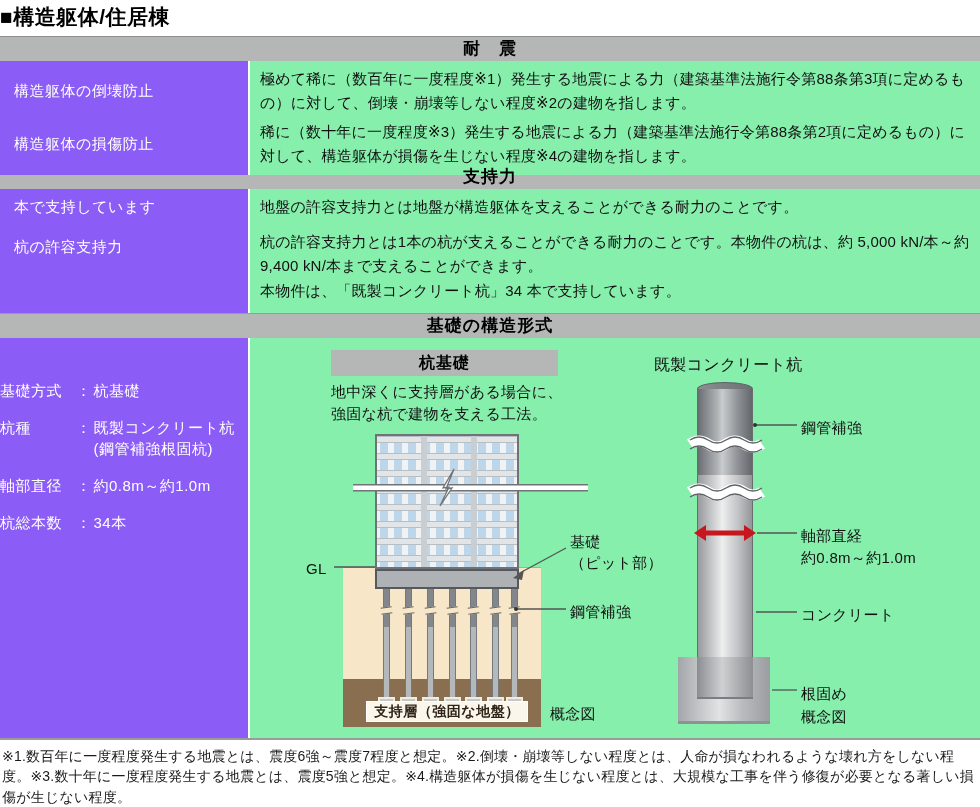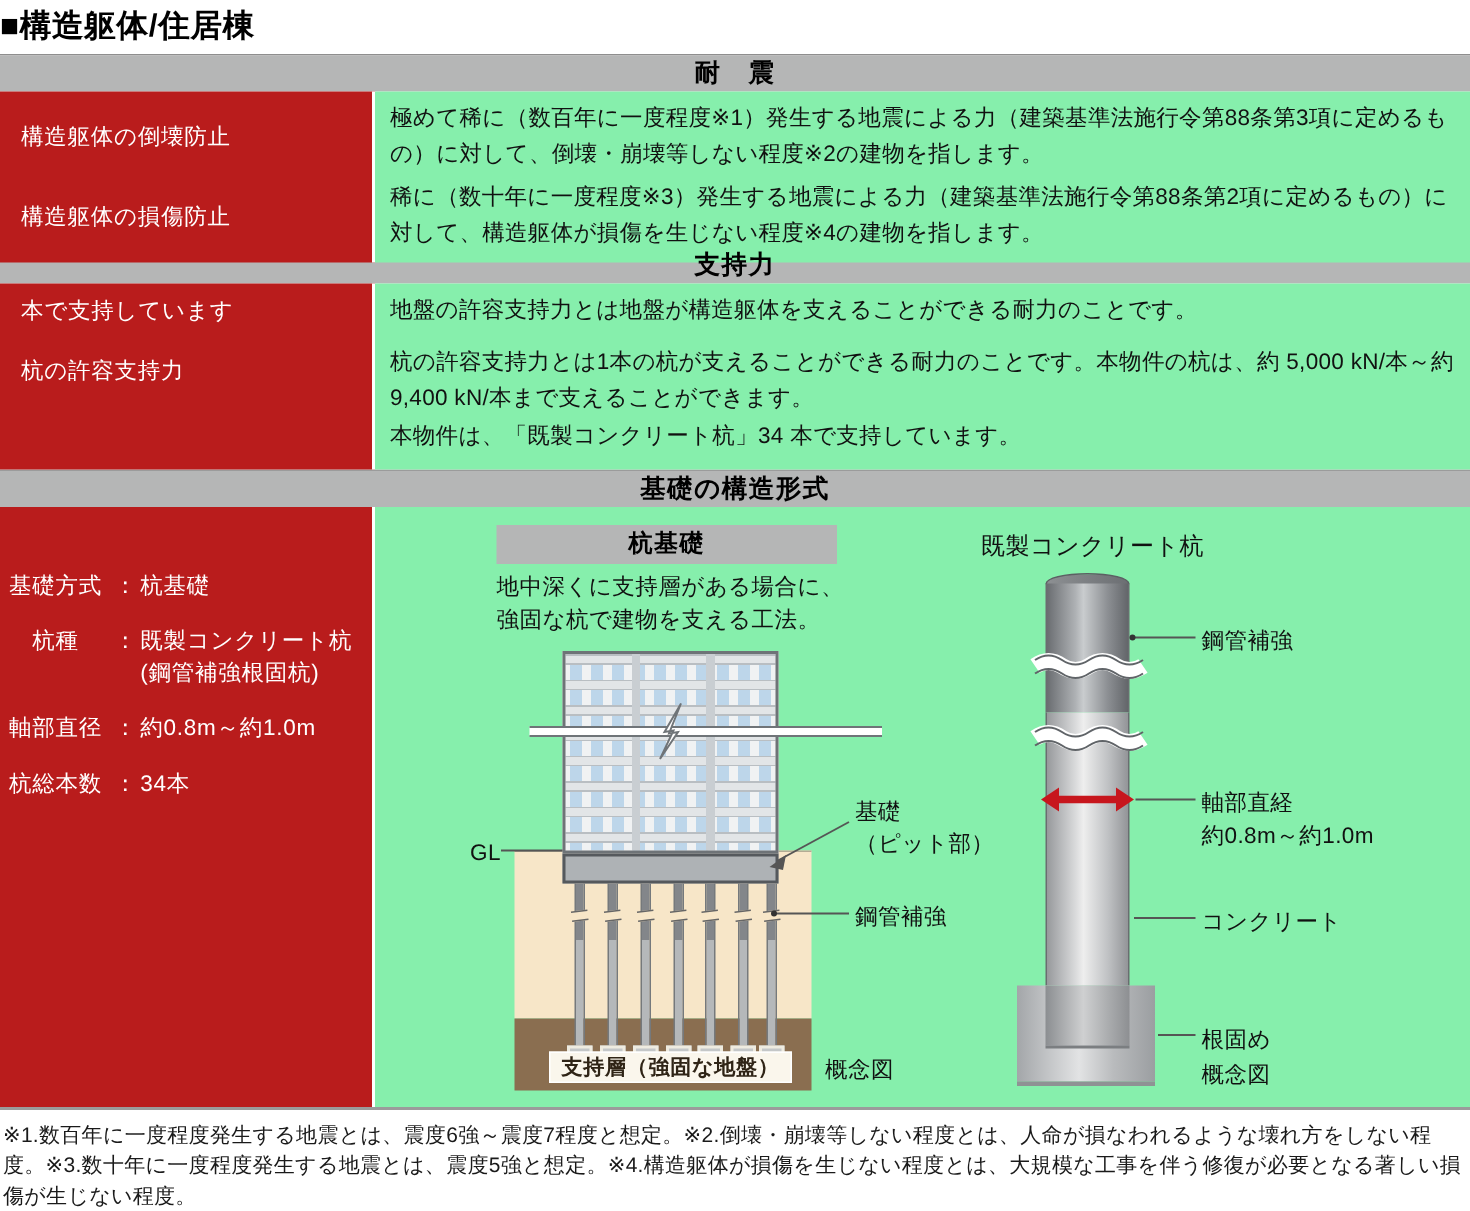--- a/index.html
+++ b/index.html
@@ -17,35 +17,35 @@
   }
 
   .tbl { width:980px; border-top:1px solid #8e8e8e; border-bottom:2px solid #9b9b9b; }
   .sec-header {
     background:#b5b6b6; text-align:center;
     font-size:17px; font-weight:bold; color:#000;
     height:24px; line-height:24px; letter-spacing:1px;
   }
   .row { display:grid; grid-template-columns:250px 1fr; border-top:1px solid #9b9b9b; border-bottom:1px solid #9b9b9b; }
   .cell-l {
-    background:#b91c1c; color:#fff; font-size:15px;
+    background:#8b5cf6; color:#fff; font-size:15px;
     padding-left:14px; display:flex; align-items:center;
     border-right:2px solid #fff; letter-spacing:0.5px;
   }
   .cell-r { background:#86efac; font-size:15px; line-height:1.62; padding:6px 8px 6px 10px; letter-spacing:0.2px; }
   .row-h52 { height:52px; }
   .row-h34 { height:34px; }
   .row-h91 { height:91px; }
   .row-tall .cell-l { align-items:flex-start; padding-top:14px; }
 
   
   .row-found { height:400px; }
   .spec-cell { display:block; padding:42px 0 0 0; }
   .spec { display:flex; font-size:15px; line-height:21px; margin-bottom:16px; letter-spacing:0.5px; }
-  .spec .lab { width:74px; text-align:center; white-space:nowrap; }
+  .spec .lab { width:74px; text-align:left; white-space:nowrap; }
   .spec .col { padding:0 2px; }
   .spec .val div { white-space:nowrap; }
 
   .diagram-area { position:relative; padding:0; height:400px; overflow:hidden; }
   .abs { position:absolute; }
 
   
   .pd-title-box {
     left:81px; top:12px; width:227px; height:26px;
     background:#b5b6b6; text-align:center; font-size:16px; font-weight:bold;
@@ -217,21 +217,21 @@
         <div class="abs footing" style="left:128px;"></div>
         <div class="abs footing" style="left:150px;"></div>
         <div class="abs footing" style="left:172px;"></div>
         <div class="abs footing" style="left:194px;"></div>
         <div class="abs footing" style="left:215px;"></div>
         <div class="abs footing" style="left:237px;"></div>
         <div class="abs footing" style="left:256px;"></div>
 
         <div class="abs support-box">支持層（強固な地盤）</div>
         <div class="abs lbl" style="left:300px;top:364px;">概念図</div>
-        <div class="abs lbl" style="left:56px;top:219px;width:28px;text-align:right;">GL</div>
+        <div class="abs lbl" style="left:56px;top:219px;width:28px;text-align:left;">GL</div>
         <div class="abs lbl" style="left:320px;top:192px;text-align:right;">基礎</div>
         <div class="abs lbl" style="left:320px;top:213px;">（ピット部）</div>
         <div class="abs lbl" style="left:320px;top:262px;">鋼管補強</div>
 
         <div class="abs lbl" style="left:404px;top:14px;font-size:16px;">既製コンクリート杭</div>
         <div class="abs cyl-top"></div>
         <div class="abs cyl-steel"></div>
         <div class="abs cyl-concrete"></div>
         <div class="abs root-block"></div>
         <div class="abs root-stub"></div>

